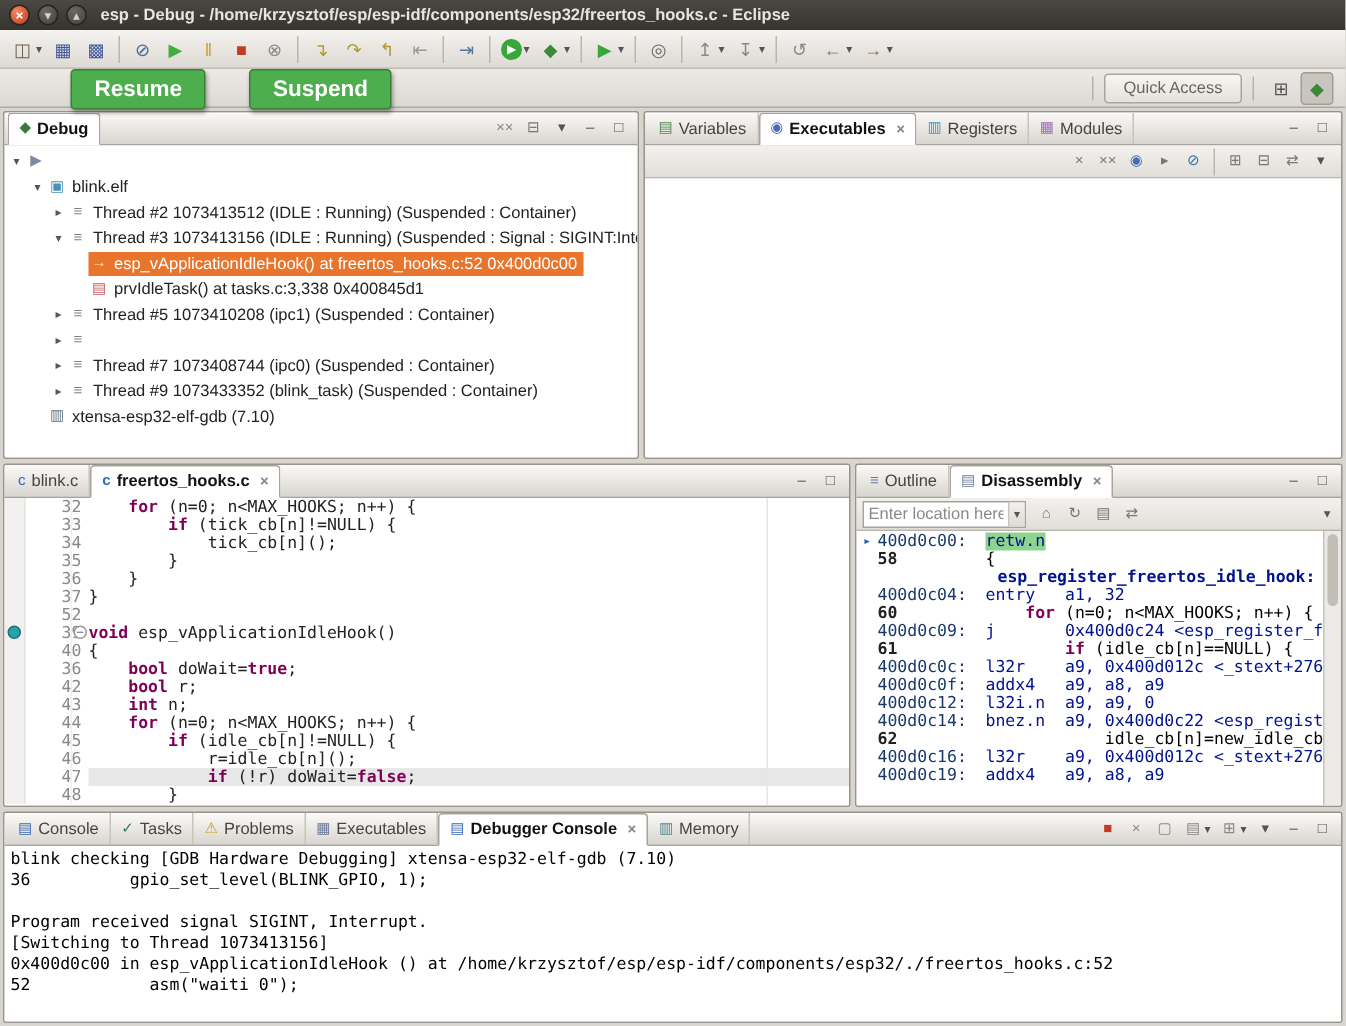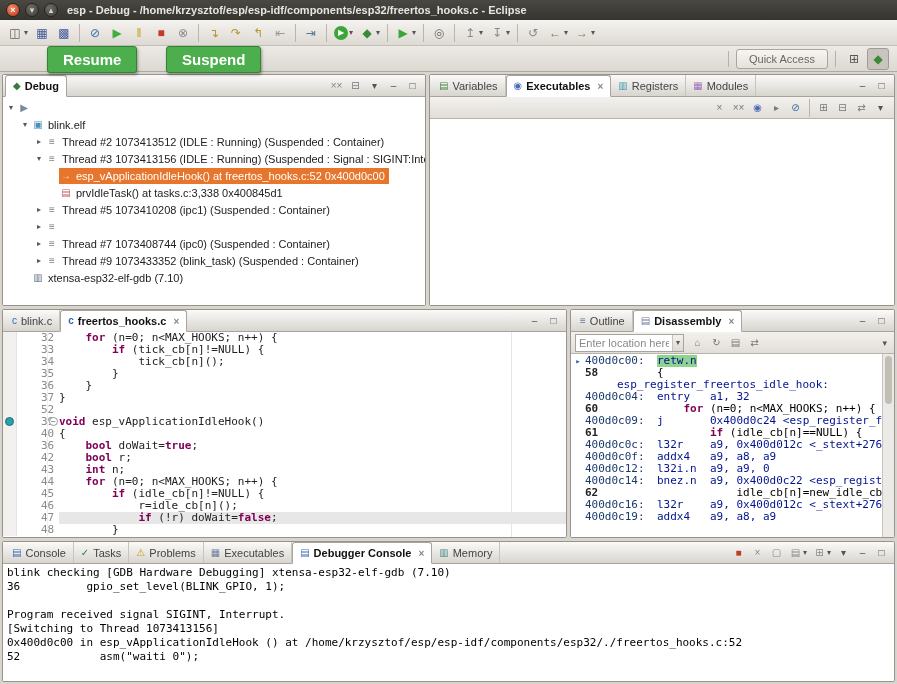--- a/index.html
+++ b/index.html
@@ -87,21 +87,21 @@
   .combo input::placeholder{color:#8a8a8a;}
   .combo-dd{border-left:1px solid #c8c4bc;font-size:8px;color:#555;padding:0 3px;height:100%;display:inline-flex;align-items:center;background:linear-gradient(#f3f1ee,#ddd9d3);}
   .disasm-body{flex:1;overflow:hidden;position:relative;background:#fff;padding-top:1px;}
   .dline{display:flex;height:12px;line-height:12px;font-family:"DejaVu Sans Mono","Liberation Mono",monospace;font-size:11px;white-space:pre;}
   .dgut{width:14px;flex:none;color:#2a5db0;font-size:9px;text-align:center;}
   .daddr{width:72px;flex:none;color:#1a3a6b;}
   .dcode{color:#00128f;}
   .dcode.pc{background:#8ed38e;}
   .dsrcno{width:72px;flex:none;color:#222;font-weight:bold;}
   .dsrc{color:#000;}
-  .dlabel{margin-left:32px;color:#00128f;font-weight:normal;}
+  .dlabel{margin-left:80px;color:#00128f;font-weight:bold;}
   .vscroll{position:absolute;right:0;top:0;bottom:0;width:12px;background:#eceae6;border-left:1px solid #c8c4bc;}
   .thumb{position:absolute;top:2px;left:2px;right:2px;height:48px;background:#c2beb6;border-radius:4px;}
 
   
   .console-body{flex:1;overflow:hidden;background:#fff;padding:2px 4px;}
   .cline{font-family:"DejaVu Sans Mono","Liberation Mono",monospace;font-size:11px;line-height:14px;white-space:pre;color:#000;min-height:14px;}
 </style>
 </head>
 <body>
 

